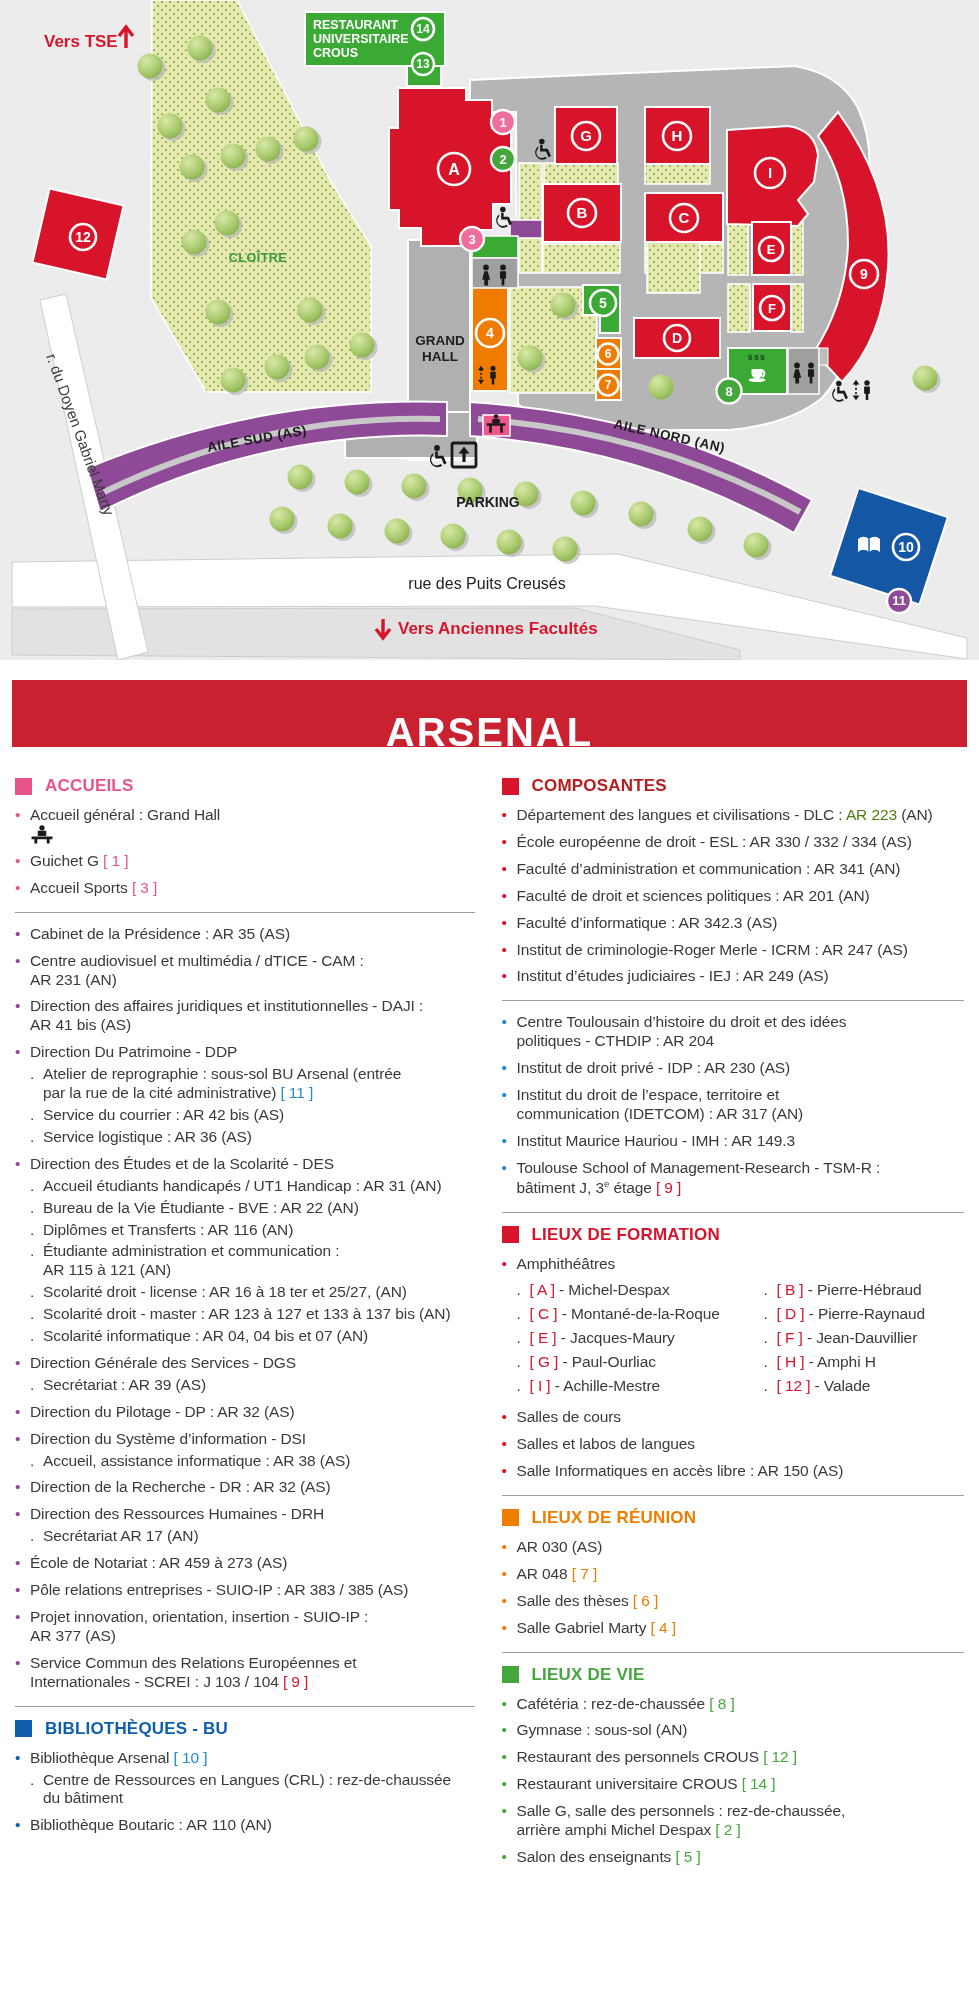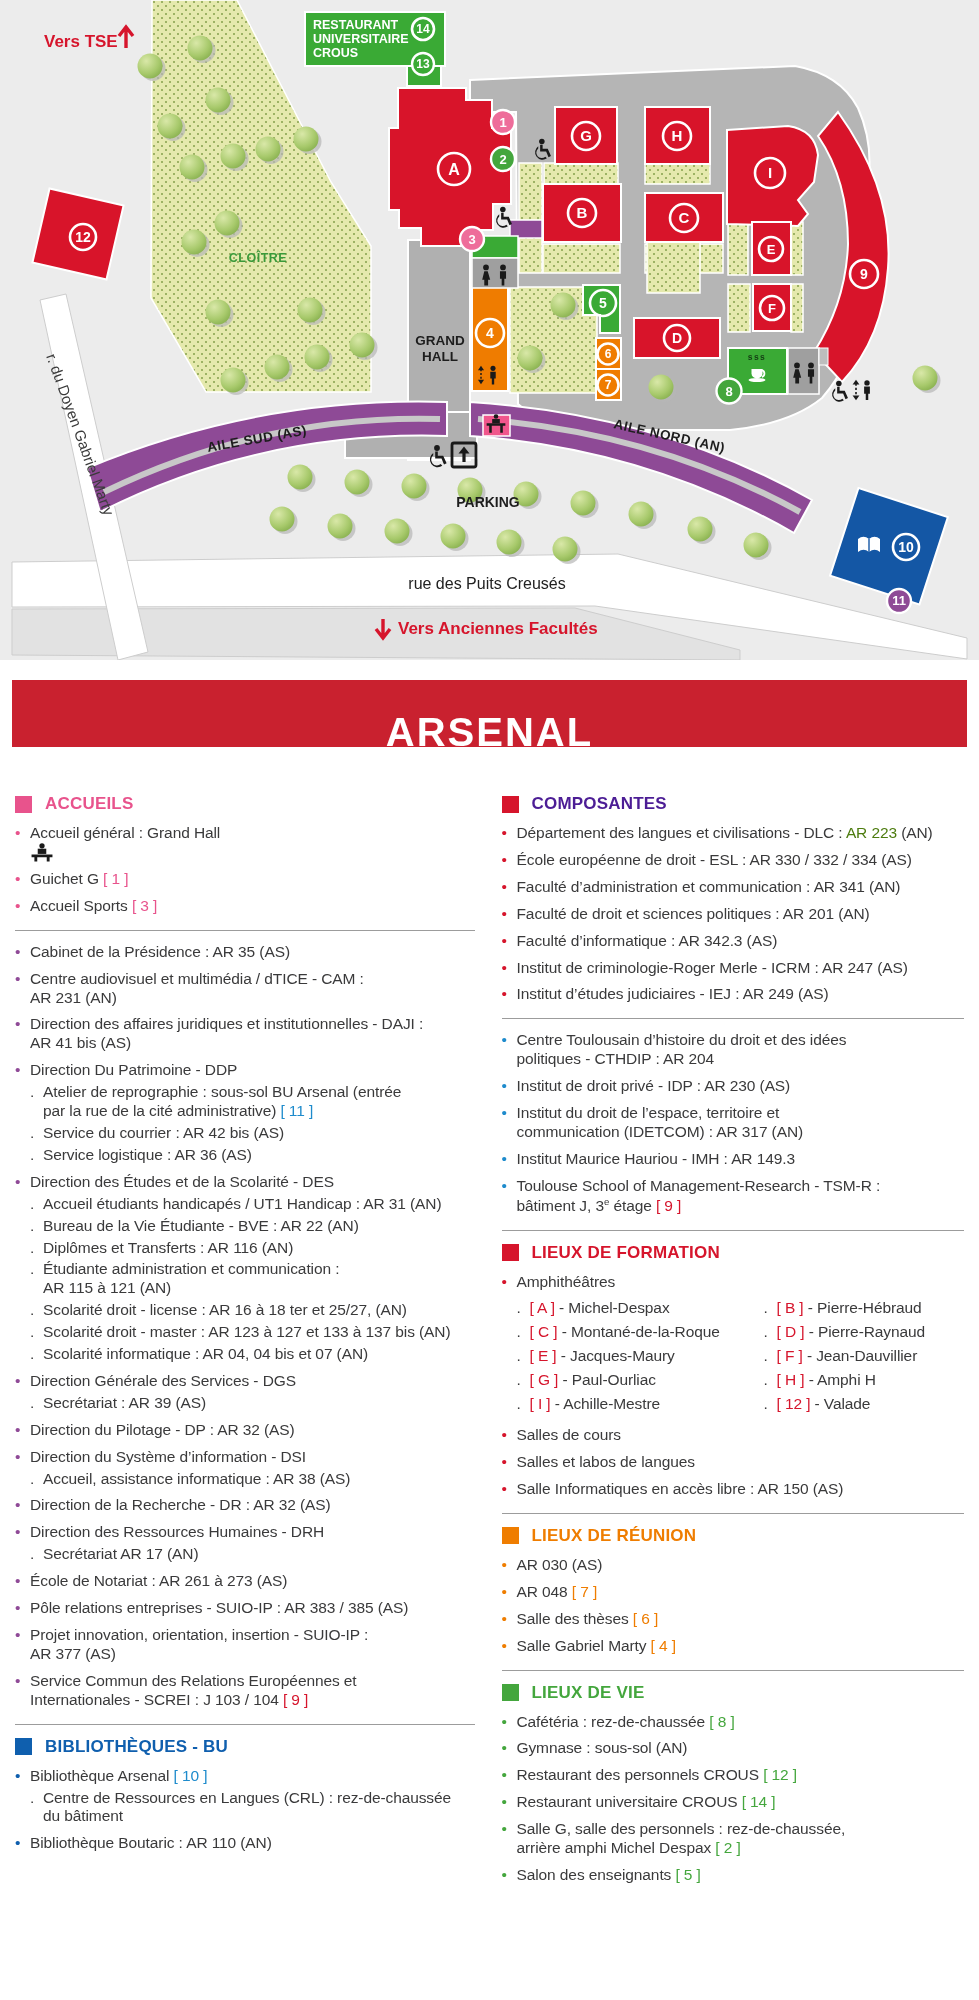--- a/index.html
+++ b/index.html
@@ -8,21 +8,21 @@
   svg{display:block;}
   svg text{font-family:"Liberation Sans",sans-serif;}
   .bld{stroke:#fff;stroke-width:2px;}
   .khaki{stroke:#fff;stroke-width:1.5px;}
   .ring{fill:none;stroke:#fff;stroke-width:2.6px;}
   .mtxt{fill:#fff;font-weight:bold;text-anchor:middle;}
   .maplabel{font-weight:bold;fill:#1d1d1d;}
   .banner{margin:20px 12px 0 12px;height:67px;background:#c9212f;display:flex;align-items:center;justify-content:center;}
   .banner .t{color:#fff;font-size:40px;font-weight:bold;letter-spacing:2px;margin-top:38px;}
   .legend{display:flex;gap:27px;margin:26px 15px 0 15px;}
-  .col{width:460px;margin-top:18px;}
+  .col{width:460px;}
   .col.right{width:463px;}
   .sec-head{display:flex;align-items:center;gap:13px;margin:3px 0 10px 0;}
   .sq{width:17px;height:17px;flex:none;}
   .sec-title{font-size:17px;font-weight:bold;letter-spacing:.2px;}
   .item{display:flex;margin:8px 0;font-size:15.5px;line-height:1.22;letter-spacing:-.1px;}
   .bullet{width:15px;flex:none;}
   .itext{flex:1;}
   .sub{display:flex;margin-top:3px;}
   .sub-dot{width:13px;flex:none;color:#3a3a3b;}
   .divider{border:0;border-top:1px solid #9c9c9c;margin:14px 0 12px 0;}
@@ -484,21 +484,21 @@
         </div>
         <div class="item">
           <span class="bullet" style="color: rgb(143, 74, 151);">•</span>
           <div class="itext"><span>Direction des Ressources Humaines - DRH</span><div class="sub">
               <span class="sub-dot">.</span>
               <div><span>Secrétariat AR 17 (AN)</span></div>
             </div></div>
         </div>
         <div class="item">
           <span class="bullet" style="color: rgb(143, 74, 151);">•</span>
-          <div class="itext"><span>École de Notariat : AR 261 à 273 (AS)</span></div>
+          <div class="itext"><span>École de Notariat : AR 459 à 273 (AS)</span></div>
         </div>
         <div class="item">
           <span class="bullet" style="color: rgb(143, 74, 151);">•</span>
           <div class="itext"><span>Pôle relations entreprises - SUIO-IP : AR 383 / 385 (AS)</span></div>
         </div>
         <div class="item">
           <span class="bullet" style="color: rgb(143, 74, 151);">•</span>
           <div class="itext"><span>Projet innovation, orientation, insertion - SUIO-IP :</span><br><span>AR 377 (AS)</span></div>
         </div>
         <div class="item">
@@ -522,21 +522,21 @@
         <div class="item">
           <span class="bullet" style="color: rgb(15, 95, 174);">•</span>
           <div class="itext"><span>Bibliothèque Boutaric : AR 110 (AN)</span></div>
         </div>
       </div>
     </div>
   <div class="col right">
       <div>
         <div class="sec-head">
           <span class="sq" style="background: rgb(214, 21, 44);"></span>
-          <span class="sec-title" style="color: #4c1d95;">COMPOSANTES</span>
+          <span class="sec-title" style="color: #b91c1c;">COMPOSANTES</span>
         </div>
         <div class="item">
           <span class="bullet" style="color: rgb(214, 21, 44);">•</span>
           <div class="itext"><span>Département des langues et civilisations - DLC : </span><span class="c-gray">AR 223</span><span> (AN)</span></div>
         </div>
         <div class="item">
           <span class="bullet" style="color: rgb(214, 21, 44);">•</span>
           <div class="itext"><span>École européenne de droit - ESL : AR 330 / 332 / 334 (AS)</span></div>
         </div>
         <div class="item">

